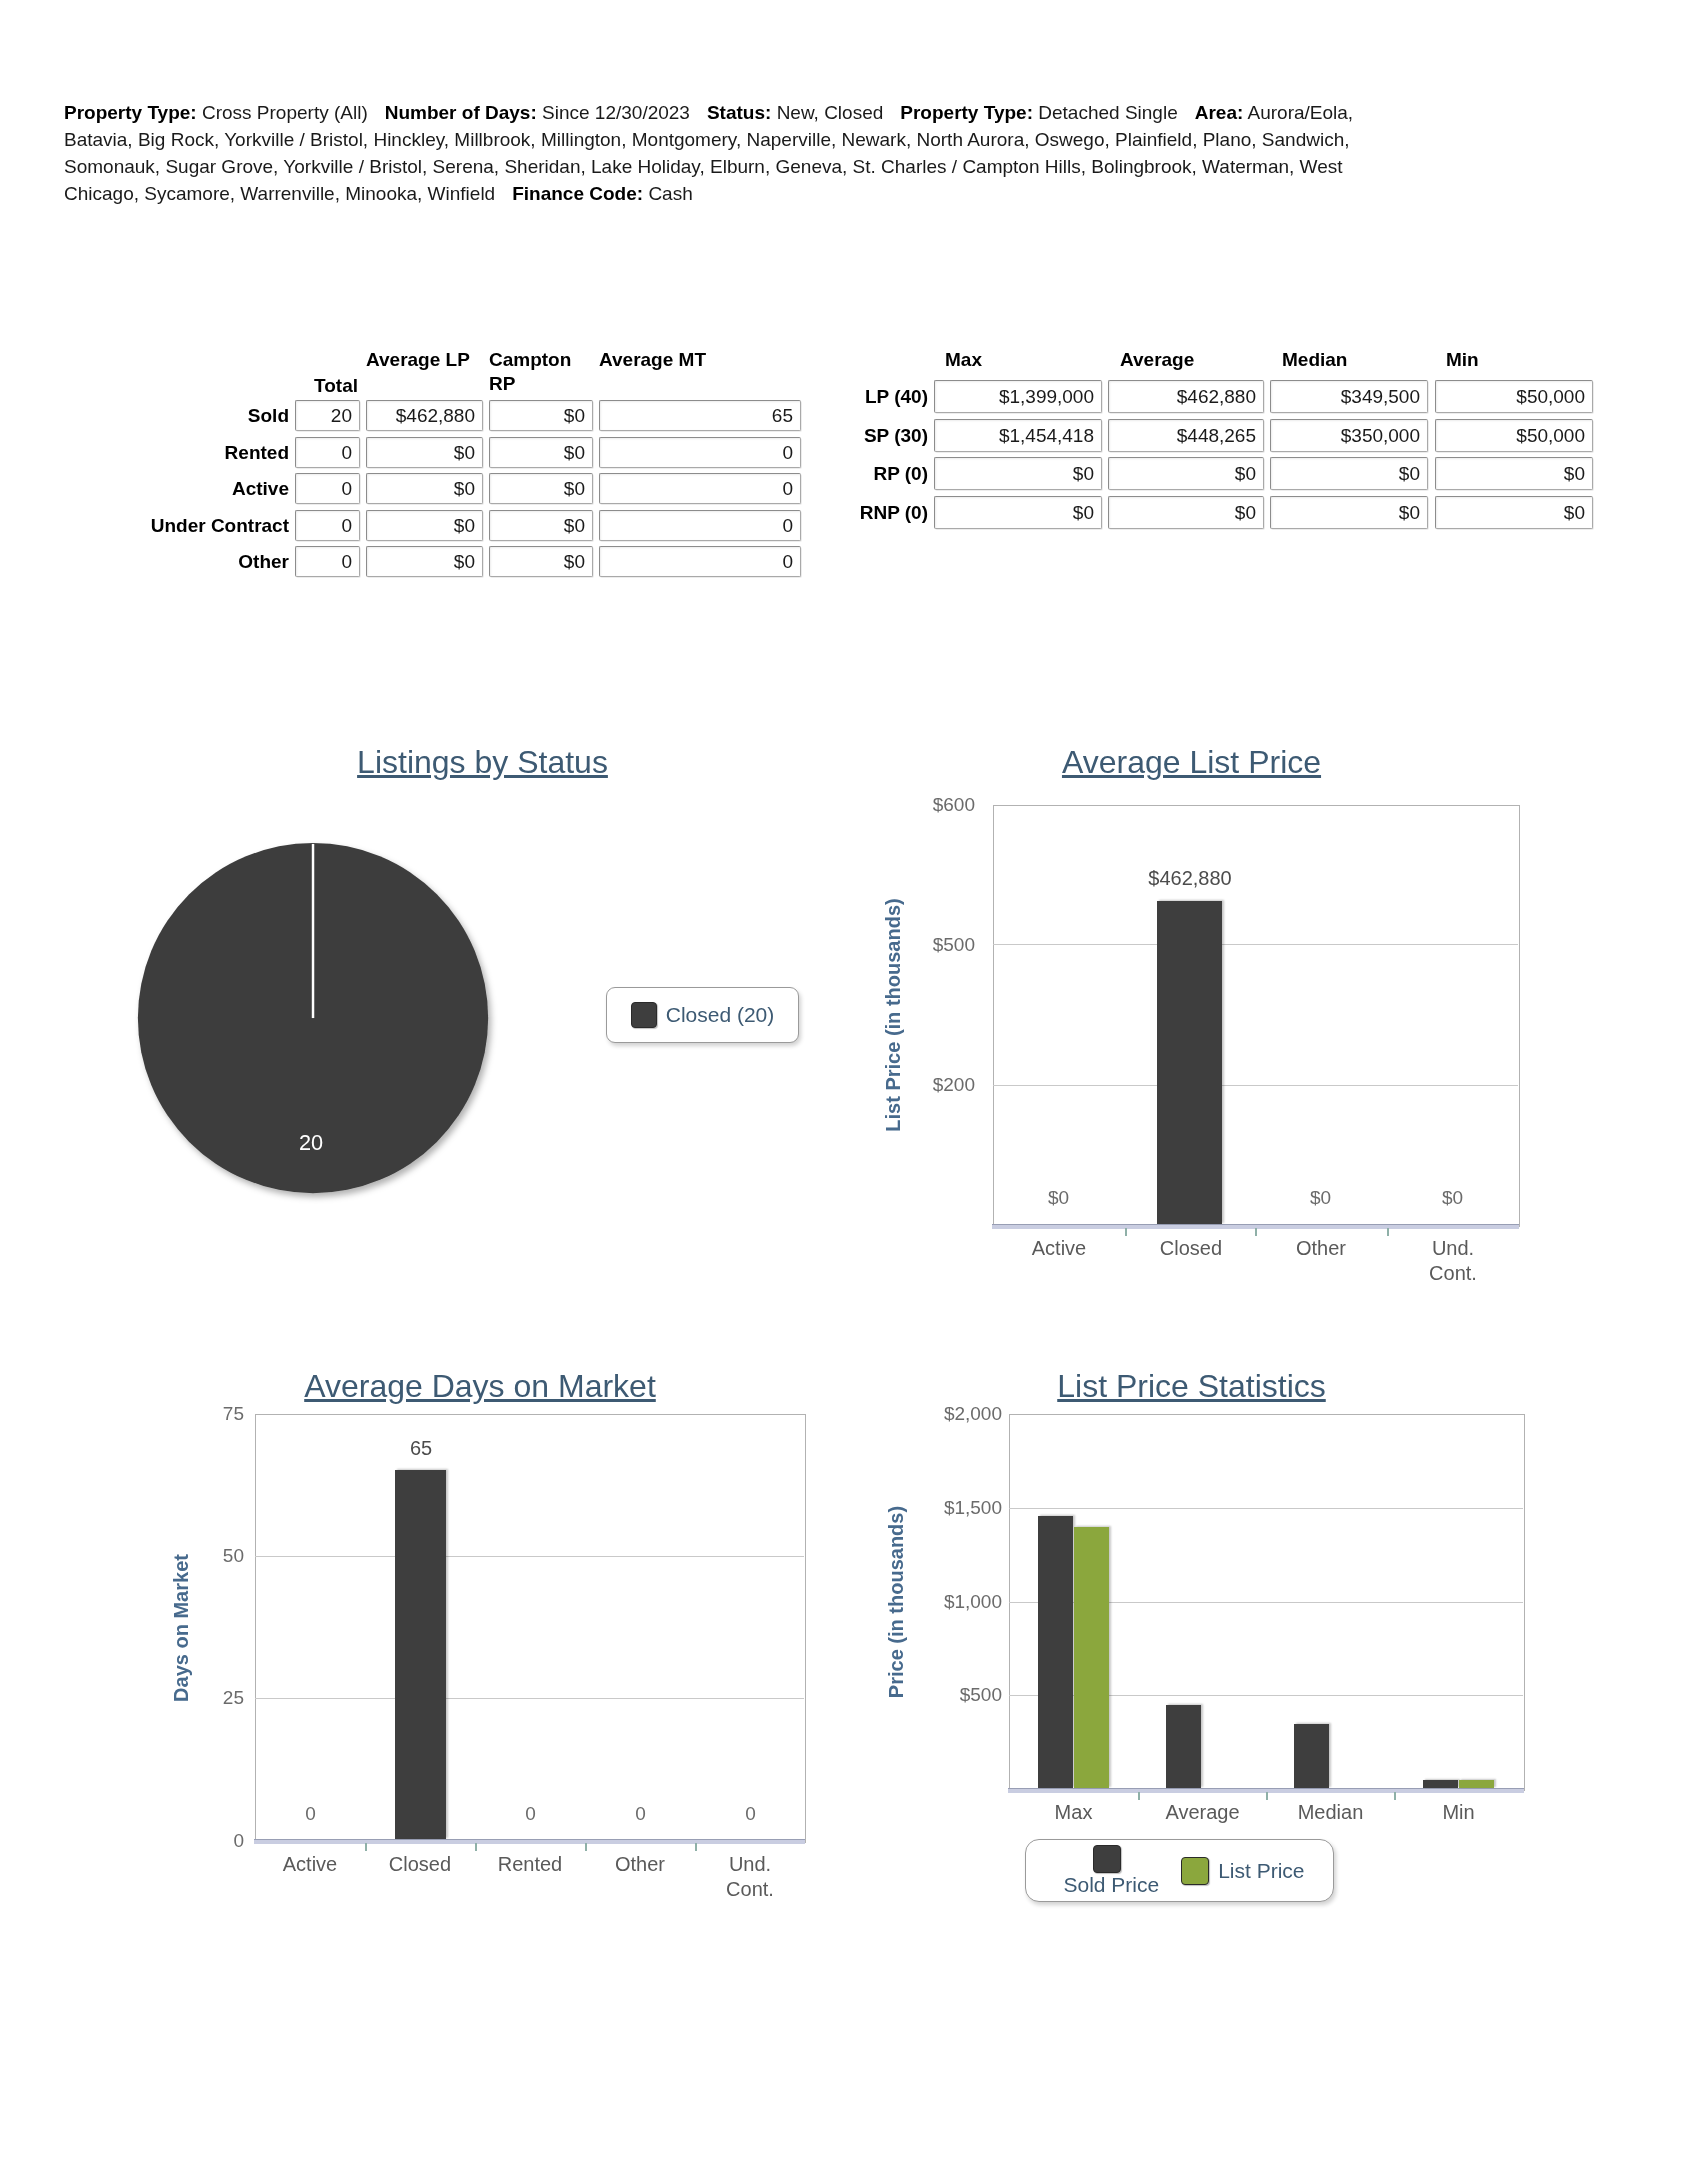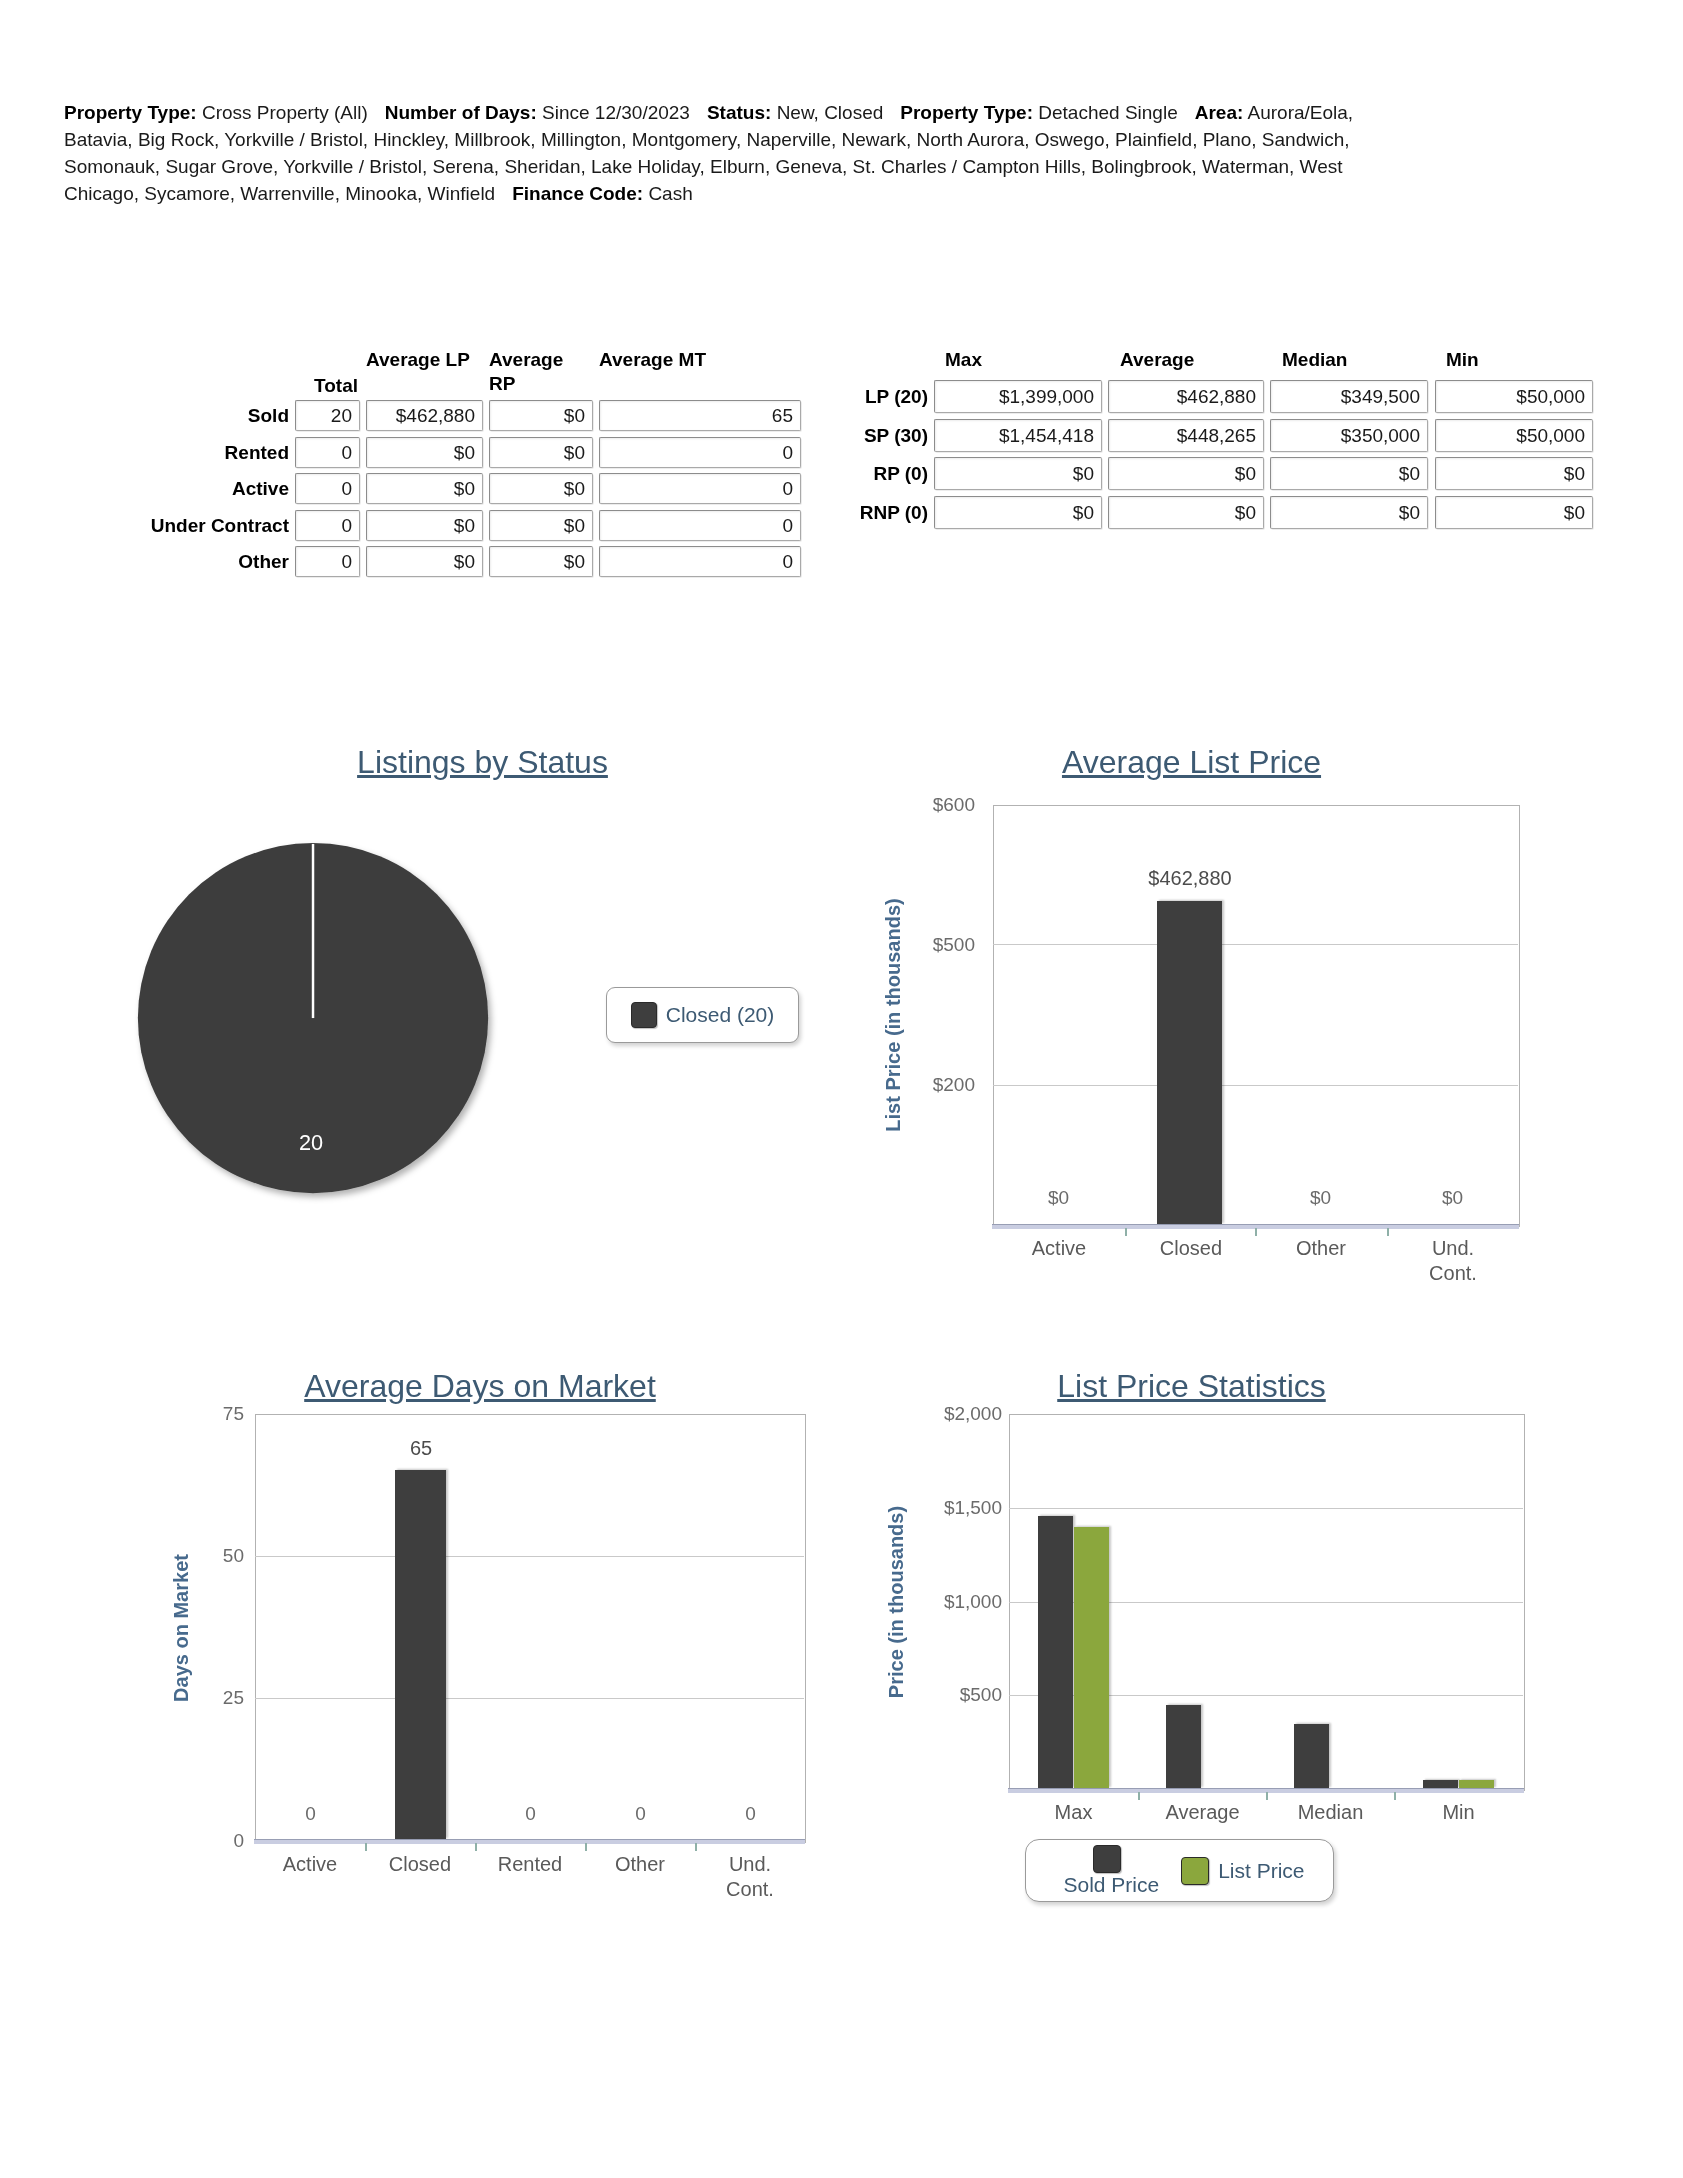--- a/index.html
+++ b/index.html
@@ -62,21 +62,21 @@
         <filter id="pieshadow" x="-20%" y="-20%" width="140%" height="140%">
           <feDropShadow dx="3" dy="4" stdDeviation="3" flood-color="#000" flood-opacity="0.3"></feDropShadow>
         </filter>
       </defs>
       <circle cx="188" cy="185" r="177" fill="#3e3e3e" filter="url(#pieshadow)"></circle>
       <line x1="188" y1="185" x2="188" y2="9" stroke="#fff" stroke-width="2.5"></line>
       <text x="186" y="318" fill="#fff" font-size="22" text-anchor="middle">20</text>
     </svg>
 <div class="col-head bottom" style="position: absolute; left: 295px; top: 348px; width: 63px; height: 50px;">Total</div>
     <div class="col-head" style="position: absolute; left: 366px; top: 348px; width: 117px; height: 50px;">Average LP</div>
-    <div class="col-head" style="position: absolute; left: 489px; top: 348px; width: 104px; height: 50px;">Average RP</div>
+    <div class="col-head" style="position: absolute; left: 489px; top: 348px; width: 104px; height: 50px;">Campton RP</div>
     <div class="col-head" style="position: absolute; left: 599px; top: 348px; width: 202px; height: 50px;">Average MT</div>
     <div class="row-label" style="position: absolute; left: 99px; top: 400px; width: 190px; height: 31px; line-height: 31px;">Sold</div>
     <div class="field-box" style="position: absolute; left: 295px; top: 400px; width: 65px; height: 31px; line-height: 29px;">20</div>
     <div class="field-box" style="position: absolute; left: 366px; top: 400px; width: 117px; height: 31px; line-height: 29px;">$462,880</div>
     <div class="field-box" style="position: absolute; left: 489px; top: 400px; width: 104px; height: 31px; line-height: 29px;">$0</div>
     <div class="field-box" style="position: absolute; left: 599px; top: 400px; width: 202px; height: 31px; line-height: 29px;">65</div>
     <div class="row-label" style="position: absolute; left: 99px; top: 437px; width: 190px; height: 31px; line-height: 31px;">Rented</div>
     <div class="field-box" style="position: absolute; left: 295px; top: 437px; width: 65px; height: 31px; line-height: 29px;">0</div>
     <div class="field-box" style="position: absolute; left: 366px; top: 437px; width: 117px; height: 31px; line-height: 29px;">$0</div>
     <div class="field-box" style="position: absolute; left: 489px; top: 437px; width: 104px; height: 31px; line-height: 29px;">$0</div>
@@ -93,21 +93,21 @@
     <div class="field-box" style="position: absolute; left: 599px; top: 510px; width: 202px; height: 31px; line-height: 29px;">0</div>
     <div class="row-label" style="position: absolute; left: 99px; top: 546px; width: 190px; height: 31px; line-height: 31px;">Other</div>
     <div class="field-box" style="position: absolute; left: 295px; top: 546px; width: 65px; height: 31px; line-height: 29px;">0</div>
     <div class="field-box" style="position: absolute; left: 366px; top: 546px; width: 117px; height: 31px; line-height: 29px;">$0</div>
     <div class="field-box" style="position: absolute; left: 489px; top: 546px; width: 104px; height: 31px; line-height: 29px;">$0</div>
     <div class="field-box" style="position: absolute; left: 599px; top: 546px; width: 202px; height: 31px; line-height: 29px;">0</div>
     <div class="col-head" style="position: absolute; left: 945px; top: 348px; width: 156px; height: 26px;">Max</div>
     <div class="col-head" style="position: absolute; left: 1120px; top: 348px; width: 145px; height: 26px;">Average</div>
     <div class="col-head" style="position: absolute; left: 1282px; top: 348px; width: 147px; height: 26px;">Median</div>
     <div class="col-head" style="position: absolute; left: 1446px; top: 348px; width: 147px; height: 26px;">Min</div>
-    <div class="row-label" style="position: absolute; left: 837px; top: 380px; width: 91px; height: 33px; line-height: 33px;">LP (20)</div>
+    <div class="row-label" style="position: absolute; left: 837px; top: 380px; width: 91px; height: 33px; line-height: 33px;">LP (40)</div>
     <div class="field-box" style="position: absolute; left: 934px; top: 380px; width: 168px; height: 33px; line-height: 31px;">$1,399,000</div>
     <div class="field-box" style="position: absolute; left: 1108px; top: 380px; width: 156px; height: 33px; line-height: 31px;">$462,880</div>
     <div class="field-box" style="position: absolute; left: 1270px; top: 380px; width: 158px; height: 33px; line-height: 31px;">$349,500</div>
     <div class="field-box" style="position: absolute; left: 1435px; top: 380px; width: 158px; height: 33px; line-height: 31px;">$50,000</div>
     <div class="row-label" style="position: absolute; left: 837px; top: 419px; width: 91px; height: 33px; line-height: 33px;">SP (30)</div>
     <div class="field-box" style="position: absolute; left: 934px; top: 419px; width: 168px; height: 33px; line-height: 31px;">$1,454,418</div>
     <div class="field-box" style="position: absolute; left: 1108px; top: 419px; width: 156px; height: 33px; line-height: 31px;">$448,265</div>
     <div class="field-box" style="position: absolute; left: 1270px; top: 419px; width: 158px; height: 33px; line-height: 31px; padding-left: 20px;">$350,000</div>
     <div class="field-box" style="position: absolute; left: 1435px; top: 419px; width: 158px; height: 33px; line-height: 31px;">$50,000</div>
     <div class="row-label" style="position: absolute; left: 837px; top: 457px; width: 91px; height: 33px; line-height: 33px;">RP (0)</div>

